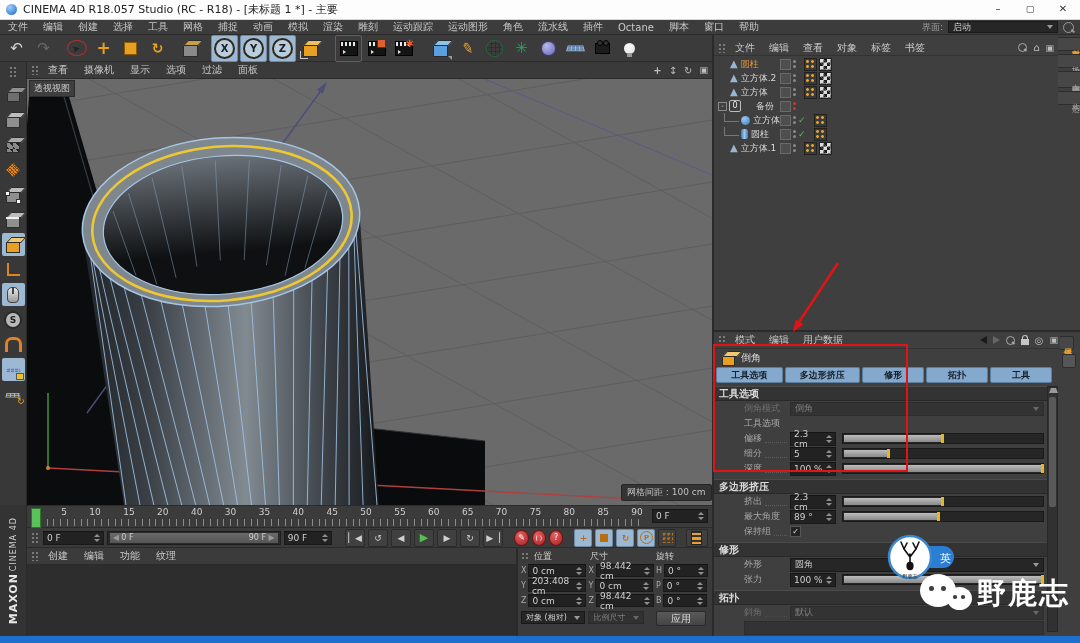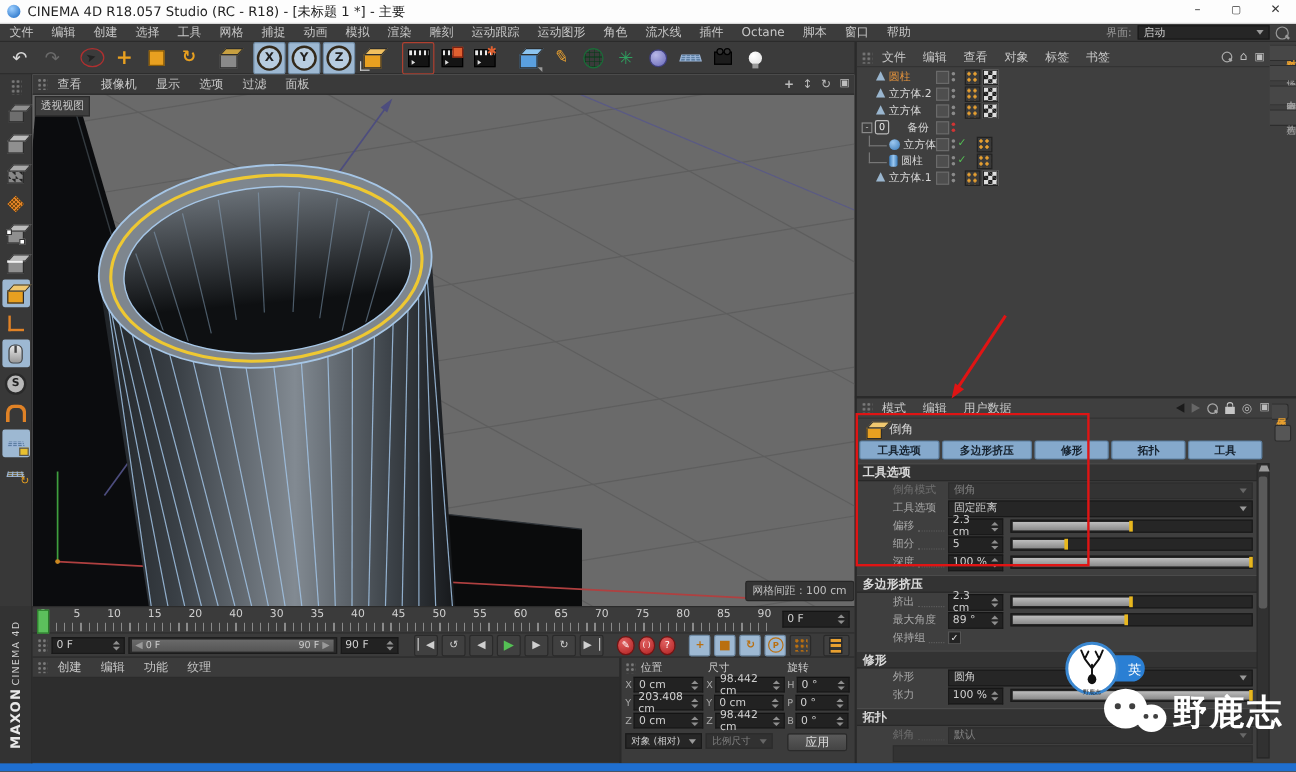--- a/index.html
+++ b/index.html
@@ -542,24 +542,20 @@
         </div>
       <div class="arow dis" data-name="bevel-mode-row">
         <span class="lb" data-name="bevel-mode-label">倒角模式</span>
         <span class="drop" data-name="bevel-mode-dropdown" style="flex:1;">
             <span>倒角</span>
             <span class="car" data-name="chevron-down-icon"></span>
           </span>
       </div>
       <div class="arow" data-name="offset-mode-row">
         <span class="lb" data-name="offset-mode-label">工具选项</span>
-        <span class="drop" data-name="offset-mode-dropdown" style="flex:1;">
-            <span>固定距离</span>
-            <span class="car" data-name="chevron-down-icon"></span>
-          </span>
       </div>
       <div class="arow" data-name="offset-row">
         <span class="lb ld" data-name="offset-label">偏移</span>
         <span class="field val" data-name="offset-input">
             <span>2.3 cm</span>
             <span class="spn" data-name="stepper-icon">
               <i class="up"></i>
               <i class="dn"></i>
             </span>
           </span>

